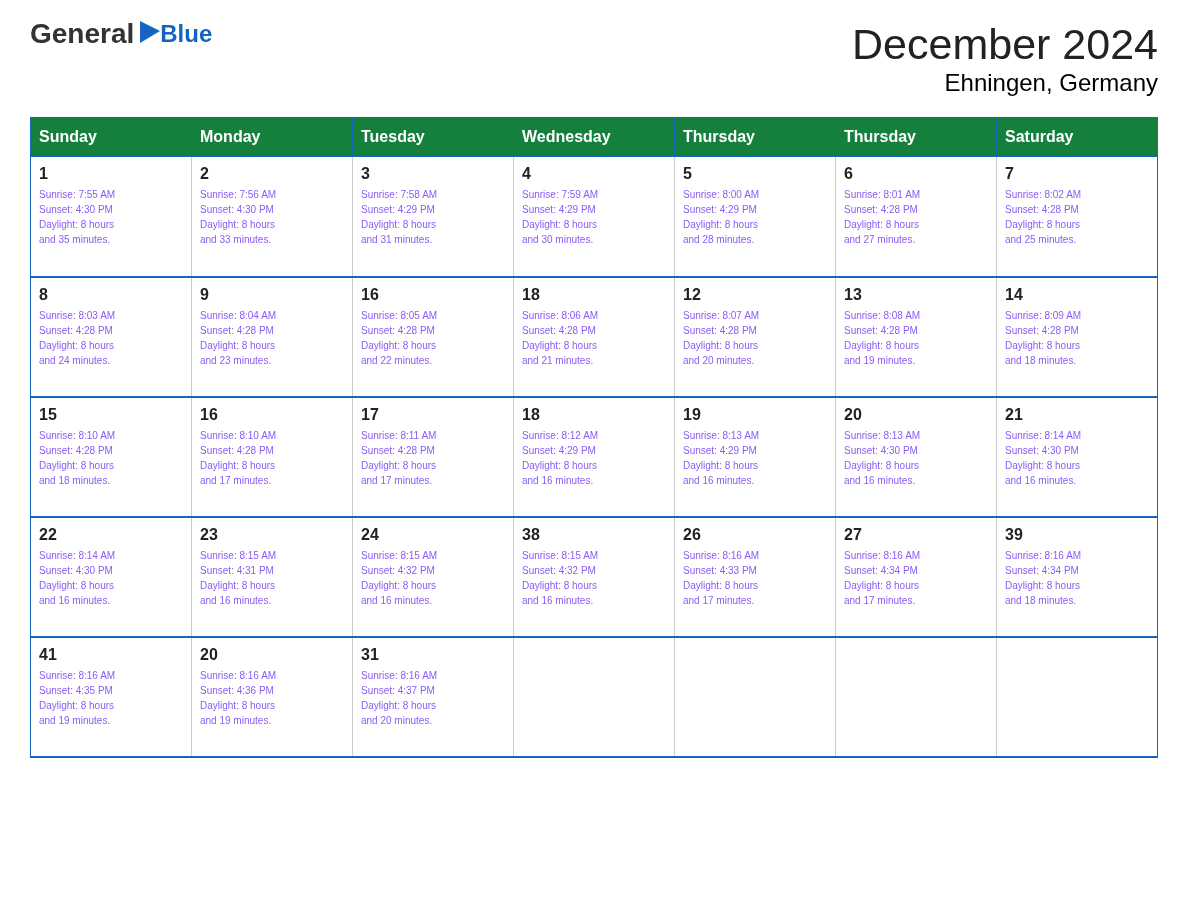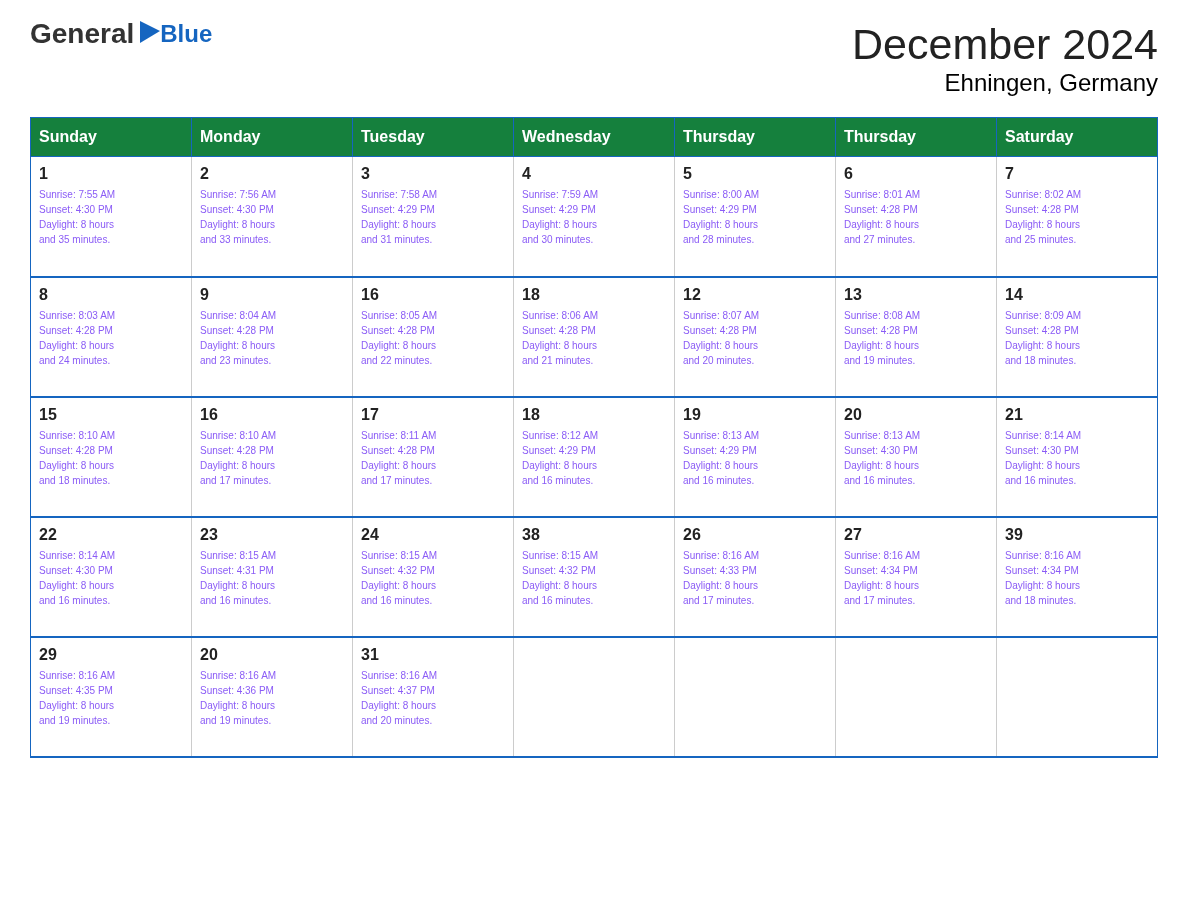--- a/index.html
+++ b/index.html
@@ -388,21 +388,21 @@
         <div class="day-info">
           Sunrise: 8:16 AM<br>
           Sunset: 4:34 PM<br>
           Daylight: 8 hours<br>
           and 18 minutes.
         </div>
       </td>
       </tr>
       <tr>
         <td>
-        <span class="day-num">29</span>
+        <span class="day-num">41</span>
         <div class="day-info">
           Sunrise: 8:16 AM<br>
           Sunset: 4:35 PM<br>
           Daylight: 8 hours<br>
           and 19 minutes.
         </div>
       </td>
         <td>
         <span class="day-num">20</span>
         <div class="day-info">

